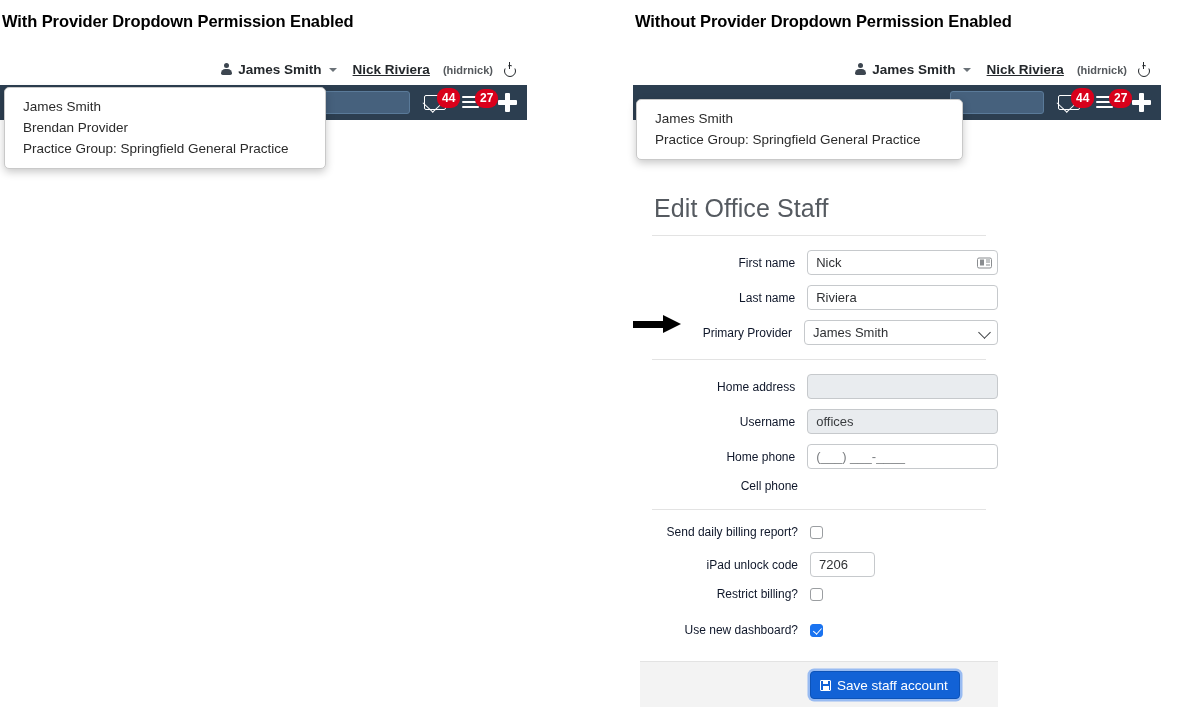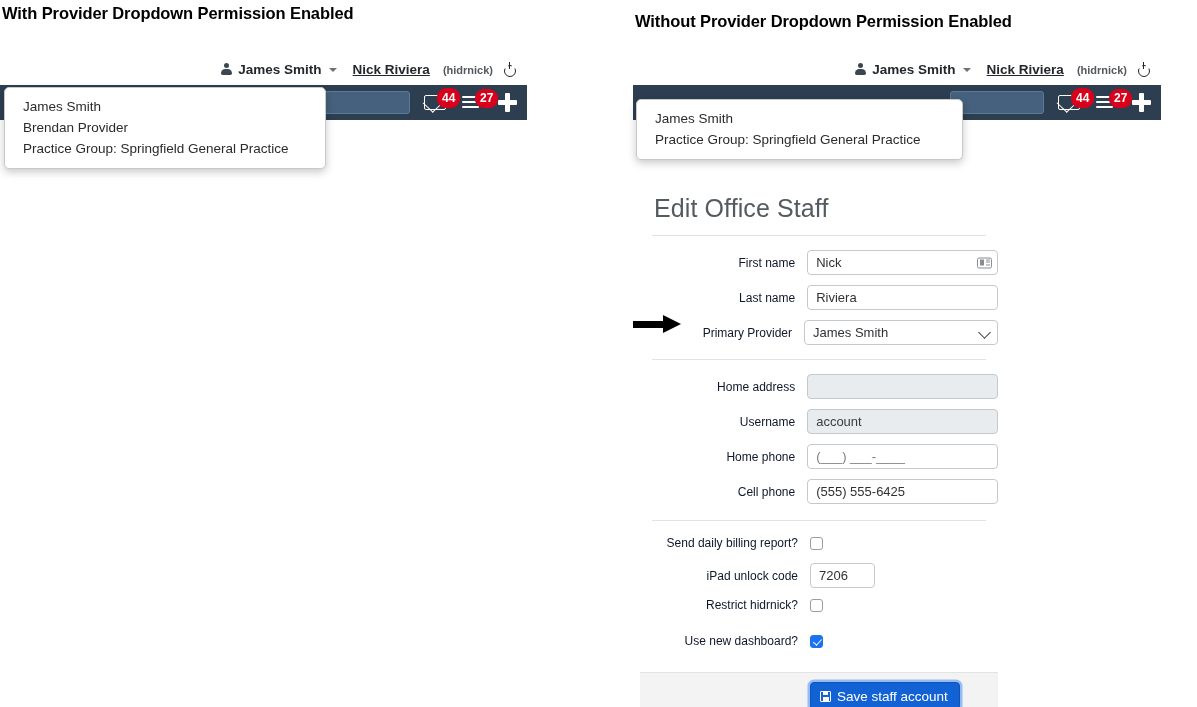--- a/index.html
+++ b/index.html
@@ -18,21 +18,21 @@
 
   .panel-title {
     position: absolute;
     font-family: "Liberation Sans", sans-serif;
     font-size: 16.5px;
     font-weight: bold;
     color: #000000;
     letter-spacing: -0.1px;
     white-space: nowrap;
   }
-  #title-left  { left: 2px;   top: 4px; }
+  #title-left  { left: 2px;   top: 12px; }
   #title-right { left: 635px; top: 12px; }
 
   
   .app-shot {
     position: absolute;
     background: #ffffff;
     overflow: hidden;
   }
   .topbar {
     position: absolute;
@@ -518,56 +518,53 @@
     <div class="form-row">
       <div class="form-label">Home address</div>
       <div class="form-control w-wide disabled-ctrl">
         <span></span>
       </div>
     </div>
 
     <div class="form-row">
       <div class="form-label">Username</div>
       <div class="form-control w-wide disabled-ctrl">
-        <span>account</span>
+        <span>offices</span>
       </div>
     </div>
 
     <div class="form-row">
       <div class="form-label">Home phone</div>
       <div class="form-control w-wide">
         <span class="placeholder-txt">(___) ___-____</span>
       </div>
     </div>
 
     <div class="form-row" style="margin-bottom:16px;">
       <div class="form-label">Cell phone</div>
-      <div class="form-control w-wide">
-        <span>(555) 555-6425</span>
-      </div>
     </div>
 
     <div class="hr"></div>
 
     <div style="height:15px;"></div>
 
     <div class="form-row" style="margin-bottom:13px;">
       <div class="form-label">Send daily billing report?</div>
       <span class="cb"></span>
     </div>
 
     <div class="form-row">
       <div class="form-label">iPad unlock code</div>
       <div class="form-control w-narrow">
         <span>7206</span>
       </div>
     </div>
 
     <div class="form-row" style="margin-bottom:22px;">
-      <div class="form-label">Restrict hidrnick?</div>
+      <div class="form-label">Restrict billing?</div>
       <span class="cb"></span>
     </div>
 
     <div class="form-row" style="margin-bottom:24px;">
       <div class="form-label">Use new dashboard?</div>
       <span class="cb checked"></span>
     </div>
   </div>
 
   <div class="card-footer">

